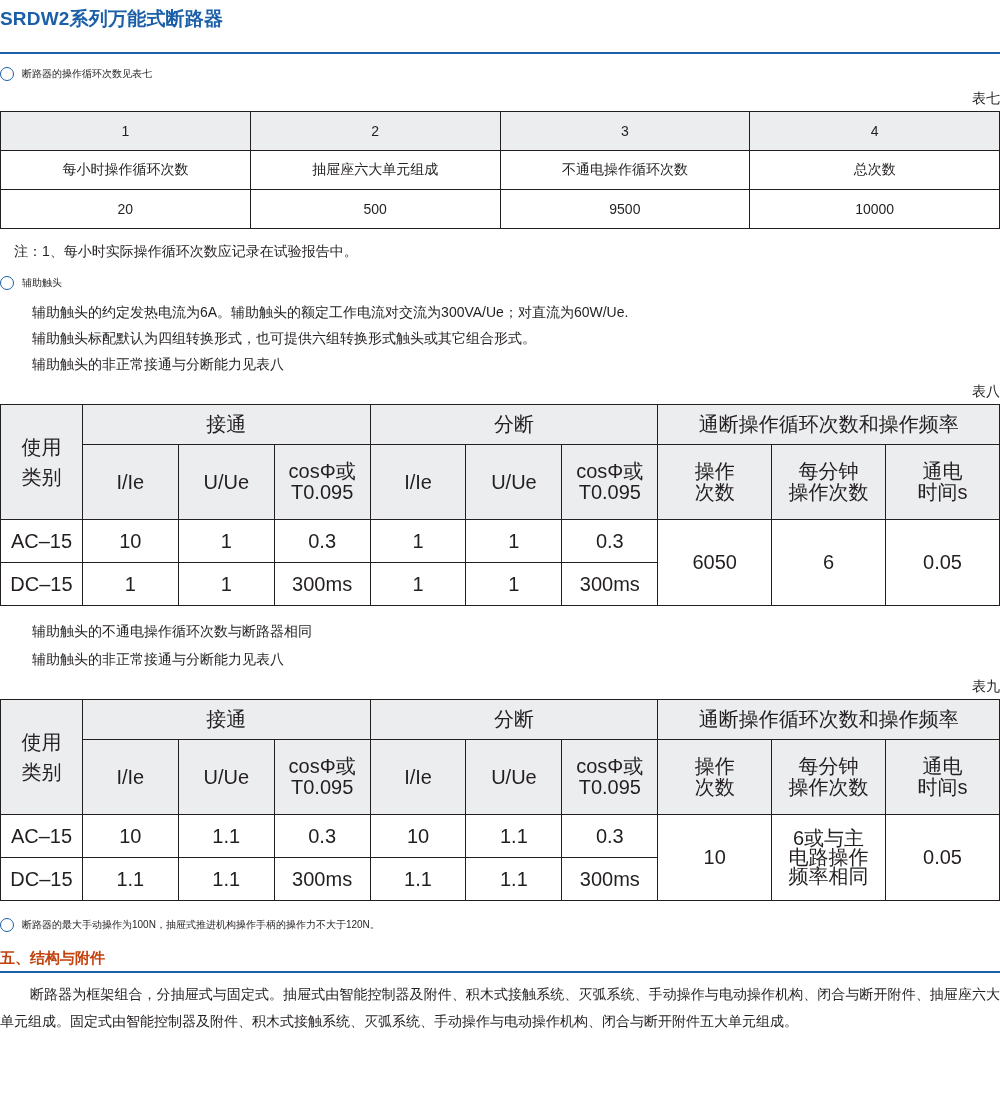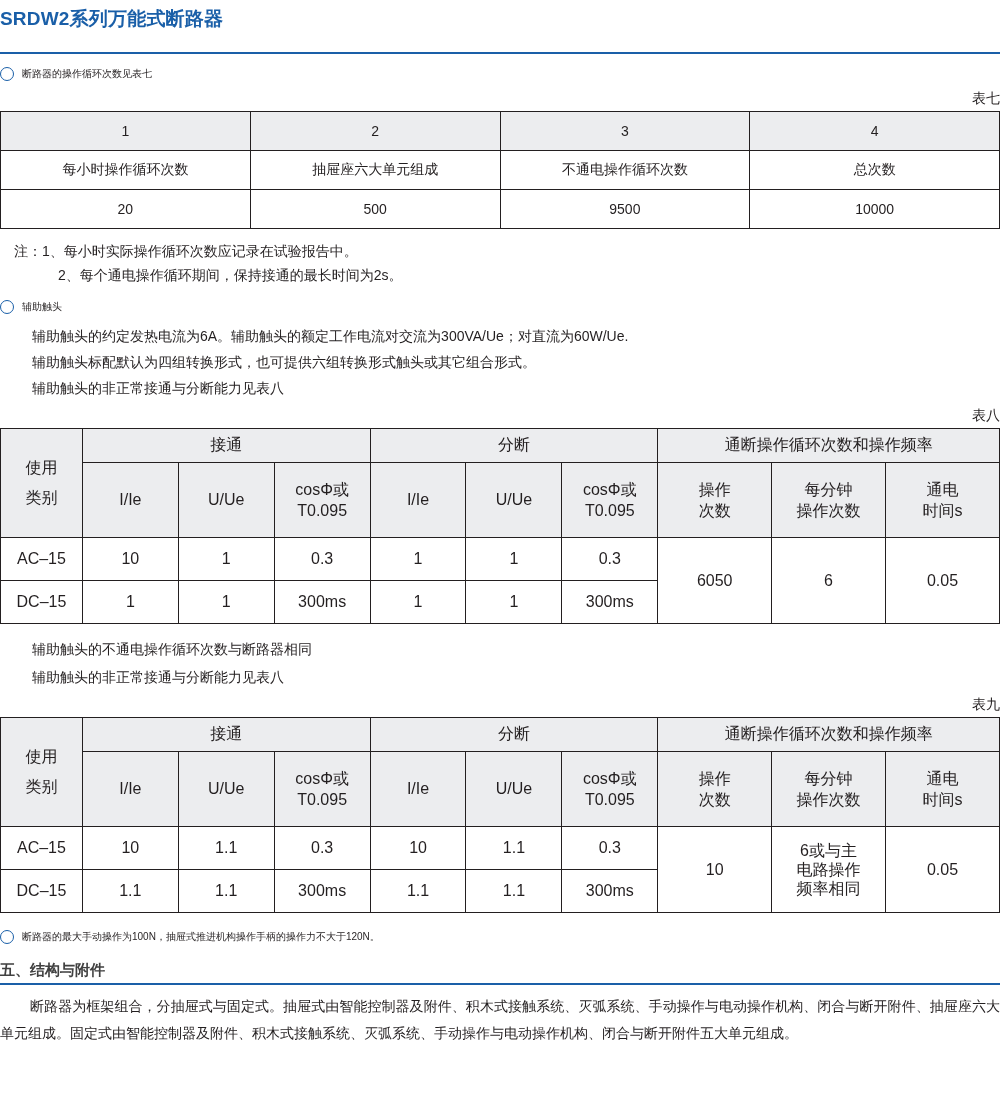--- a/index.html
+++ b/index.html
@@ -110,34 +110,34 @@
     line-height: 26px;
     padding-left: 32px;
     margin: 2px 0;
   }
   .para-tight {
     margin: 0;
   }
 
   
   .aux-tbl td {
-    font-size: 16px;
+    font-size: 20px;
     padding: 4px 2px;
   }
   .cellline {
     display: block;
     line-height: 21px;
   }
   .vcat {
     line-height: 30px;
   }
 
   
   .section-head {
-    color: #404040;
+    color: #c2410c;
     font-size: 15px;
     font-weight: bold;
     margin: 14px 0 0 0;
     padding-bottom: 3px;
   }
   .section-rule {
     height: 1.5px;
     background: #1a5fa8;
     margin-bottom: 8px;
   }
@@ -184,21 +184,20 @@
       <td>20</td>
       <td>500</td>
       <td>9500</td>
       <td>10000</td>
     </tr>
   </tbody>
     </table>
 
   <div class="notes">
     <div class="note-line first">注：1、每小时实际操作循环次数应记录在试验报告中。</div>
-    <div class="note-line" style="padding-left:58px;">2、每个通电操作循环期间，保持接通的最长时间为2s。</div>
   </div>
 
   <div class="bullet-line">
     <span class="bullet-mark"></span>
     <span class="bullet-text">辅助触头</span>
   </div>
 
   <div class="para para-tight">辅助触头的约定发热电流为6A。辅助触头的额定工作电流对交流为300VA/Ue；对直流为60W/Ue.</div>
   <div class="para para-tight">辅助触头标配默认为四组转换形式，也可提供六组转换形式触头或其它组合形式。</div>
   <div class="para para-tight">辅助触头的非正常接通与分断能力见表八</div>

